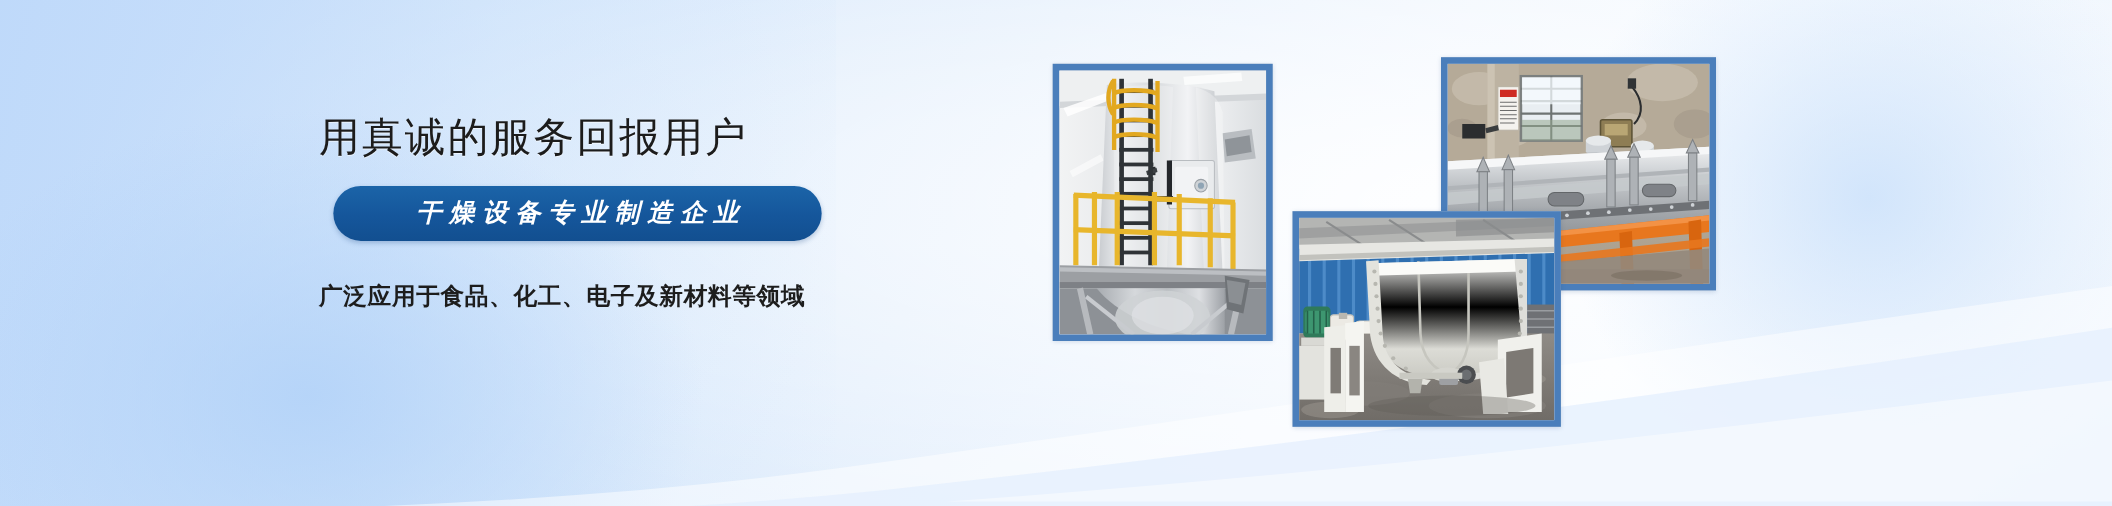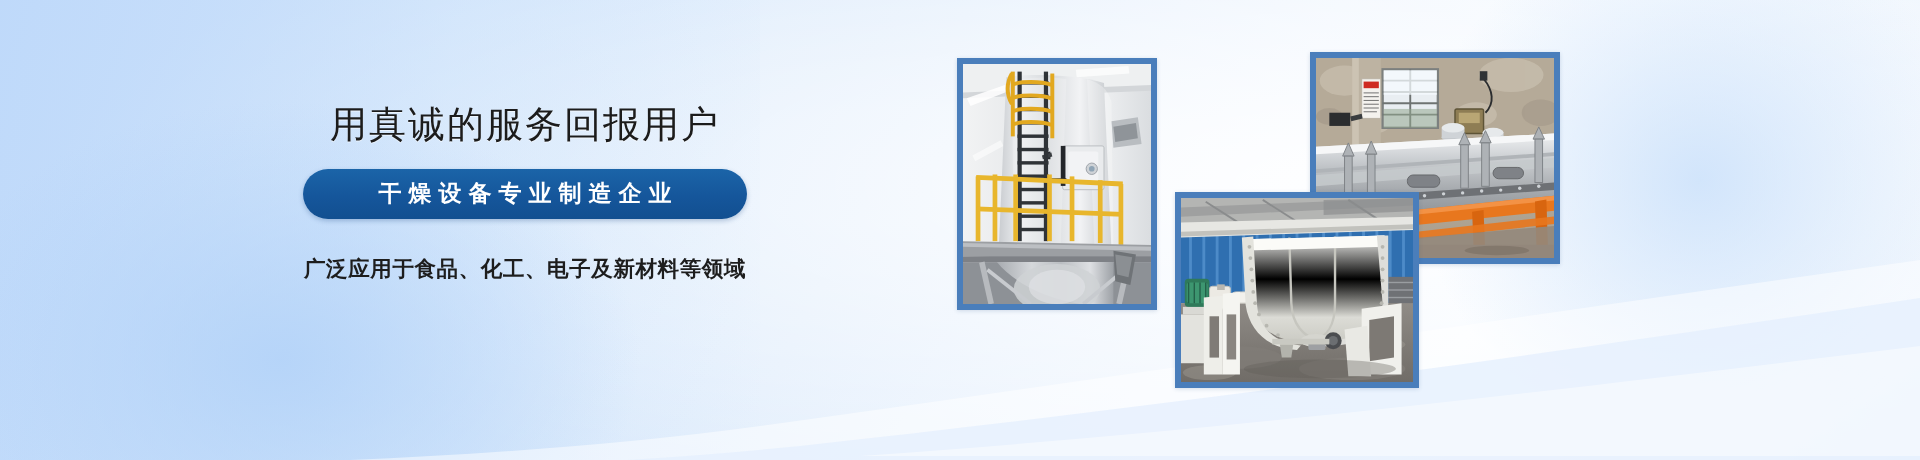--- a/index.html
+++ b/index.html
@@ -17,30 +17,30 @@
     background:radial-gradient(closest-side,rgba(178,210,248,0.85),rgba(178,210,248,0) 72%);}
   #bgGlowR{position:absolute;right:-180px;top:-200px;width:800px;height:760px;
     background:radial-gradient(closest-side,rgba(196,221,250,0.75),rgba(196,221,250,0) 70%);}
   #bgTopLeft{position:absolute;left:0;top:0;width:760px;height:460px;
     background:linear-gradient(100deg,rgba(190,217,250,0.9) 0%,rgba(205,227,251,0.45) 55%,rgba(255,255,255,0) 100%);}
 
   
   #waves{position:absolute;left:0;bottom:0;width:1920px;height:210px;}
 
   
-  #textBlock{position:absolute;left:290px;top:104px;width:470px;text-align:center;}
+  #textBlock{position:absolute;left:290px;top:104px;width:470px;text-align:left;}
   #headline{
     font-size:37px;line-height:1.16;color:#1c1c1c;letter-spacing:2px;font-weight:400;
     text-shadow:0 1px 0 rgba(255,255,255,0.55);
   }
   #badge{
     margin:22px auto 0;width:444px;height:50px;border-radius:25px;
     background:linear-gradient(180deg,#1b64a8 0%,#15569b 55%,#124f90 100%);
     box-shadow:0 2px 5px rgba(20,70,130,0.28);
-    display:flex;align-items:center;justify-content:center;
+    display:flex;align-items:center;justify-content:center;font-style:italic;
   }
   #badgeText{color:#ffffff;font-size:23px;letter-spacing:7px;font-weight:700;text-indent:7px;}
   #subtitle{margin-top:35px;font-size:21.5px;color:#1d1d1d;letter-spacing:0.6px;font-weight:700;}
 
   
   .photo{position:absolute;border:6px solid #4a7ebb;box-sizing:border-box;overflow:hidden;
          background:#d9dde0;box-shadow:0 1px 4px rgba(40,80,130,0.18);}
   #photo1{left:957px;top:58px;width:200px;height:252px;z-index:3;}
   #photo3{left:1310px;top:52px;width:250px;height:212px;z-index:2;}
   #photo2{left:1175px;top:192px;width:244px;height:196px;z-index:4;}

